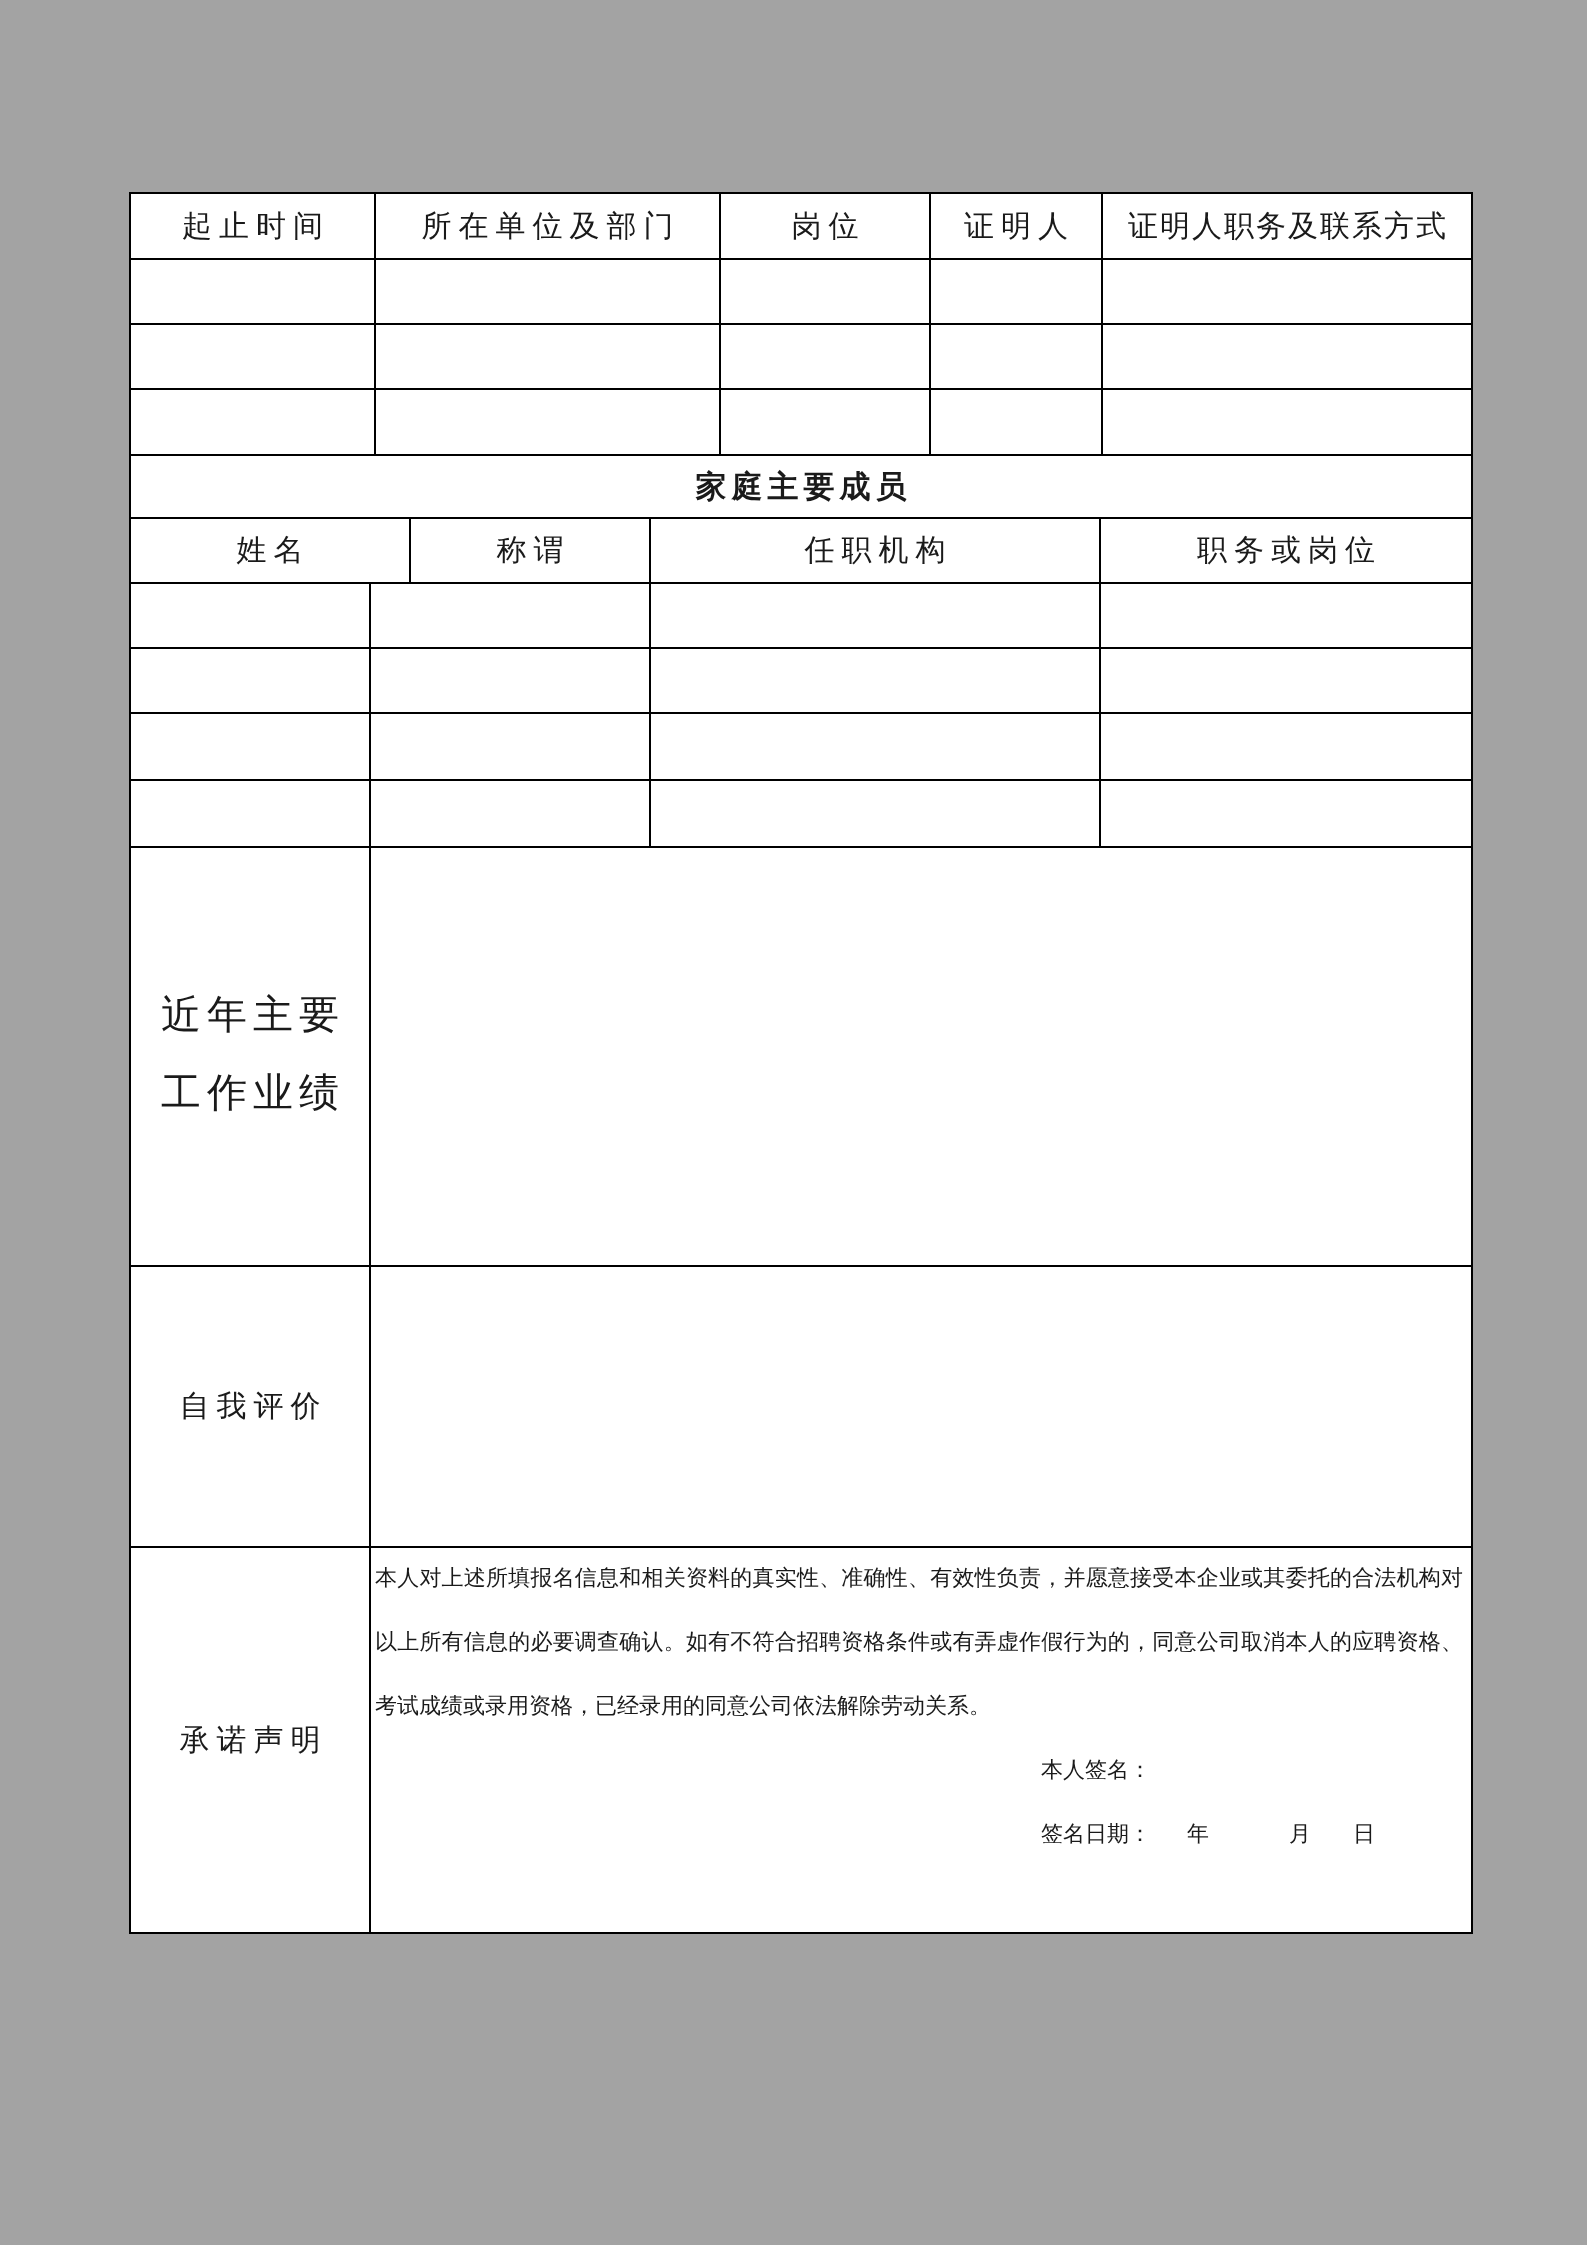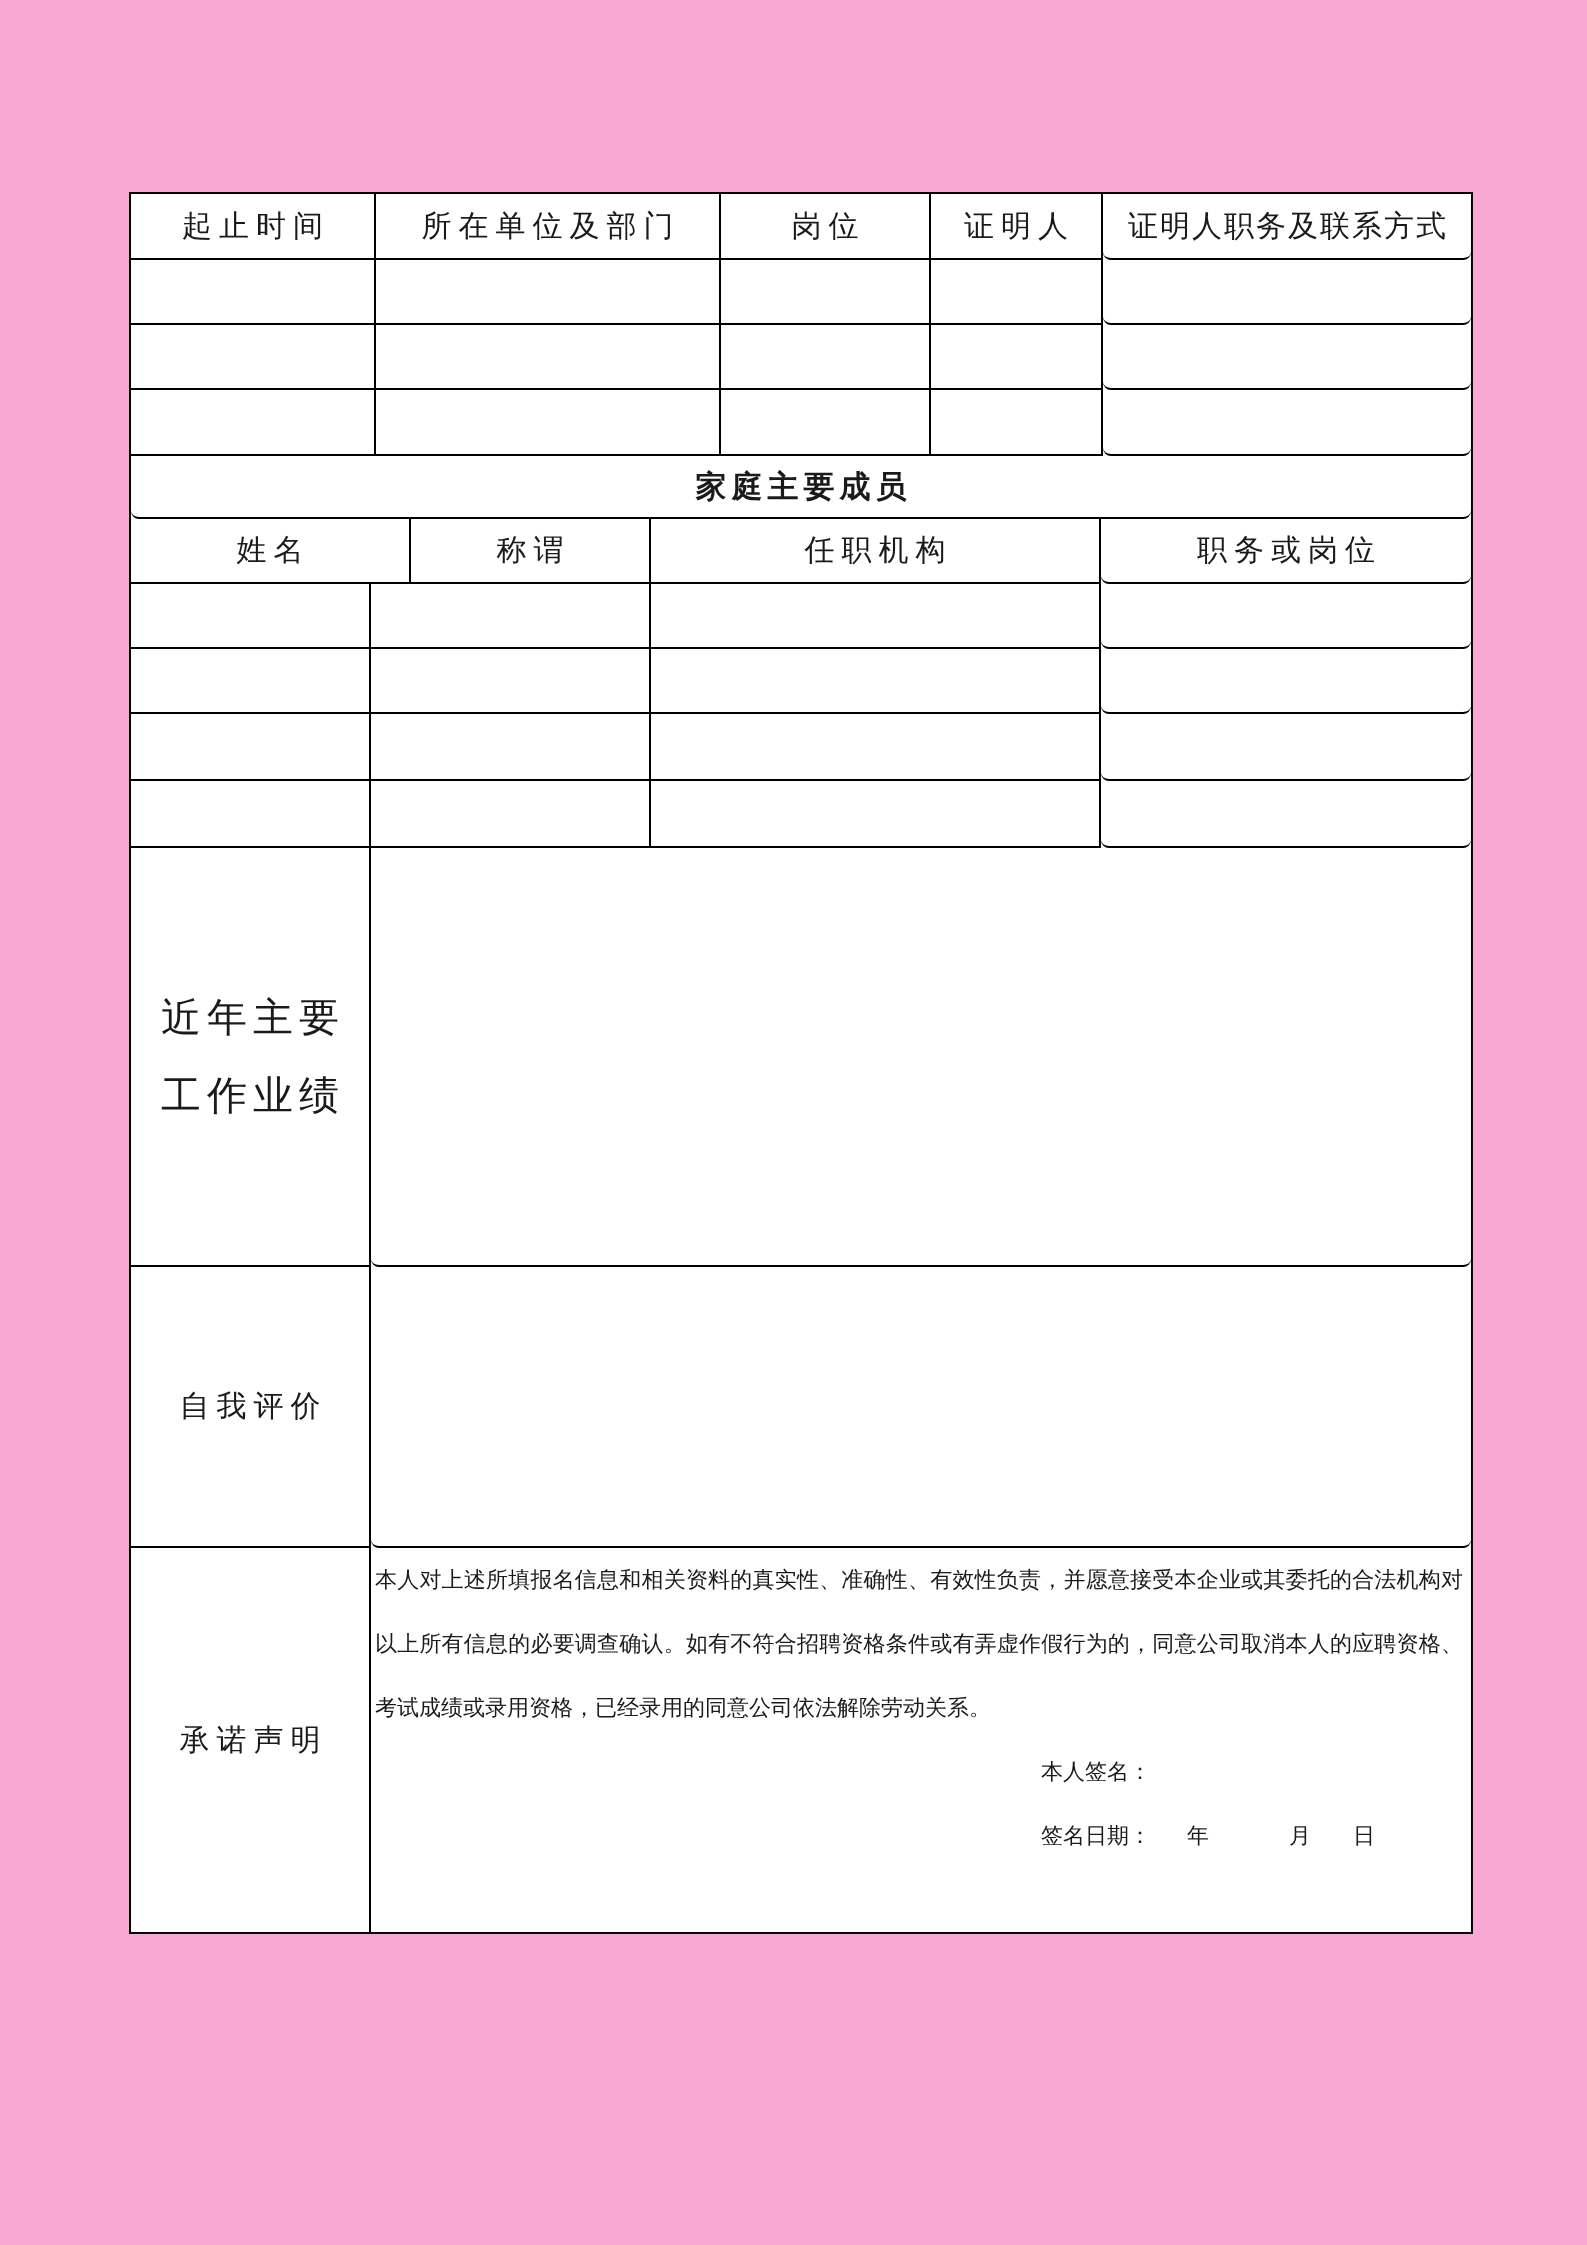--- a/index.html
+++ b/index.html
@@ -1,22 +1,22 @@
 <!DOCTYPE html>
 <html><head>
 <meta charset="utf-8">
 <style>
   html, body { margin: 0; padding: 0; background: #e8e8e8; }
   .page {
     position: relative;
     width: 1587px;
     height: 2245px;
     margin: 0 auto;
-    background: #f9a8d4;
-    font-family: Liberation Serif, serif;
+    background: #a3a3a3;
+    font-family: Liberation Mono, monospace;
     color: #1a1a1a;
     overflow: hidden;
   }
   .doc-table {
     position: absolute;
     left: 129px;
     top: 192px;
     width: 1344px;
     box-sizing: border-box;
     border: 2px solid #000000;
@@ -25,21 +25,21 @@
   .row { display: flex; width: 1340px; }
   .cell {
     box-sizing: border-box;
     border-right: 2px solid #000000;
     border-bottom: 2px solid #000000;
     display: flex;
     align-items: center;
     justify-content: center;
     overflow: hidden;
   }
-  .cell.last { border-right: none; border-radius: 8px; }
+  .cell.last { border-right: none; }
   .row.lastrow .cell { border-bottom: none; }
 
   
   .r-wh  .cell { height: 66px; }
   .r-w1  .cell { height: 65px; }
   .r-w2  .cell { height: 65px; }
   .r-w3  .cell { height: 66px; }
   .r-title .cell { height: 63px; }
   .r-fh  .cell { height: 65px; }
   .r-f1  .cell, .r-f2 .cell { height: 65px; }

